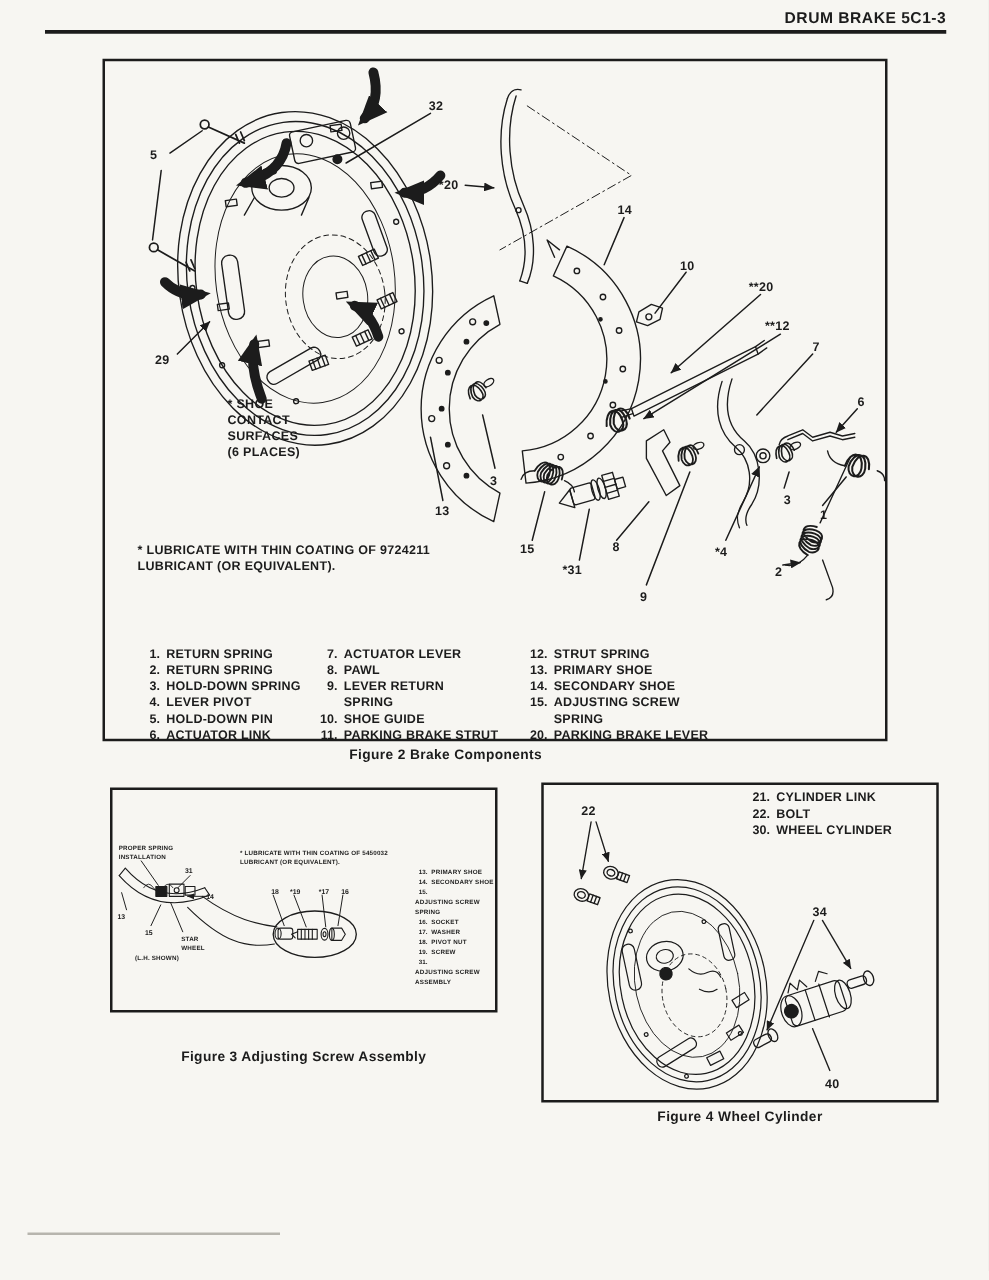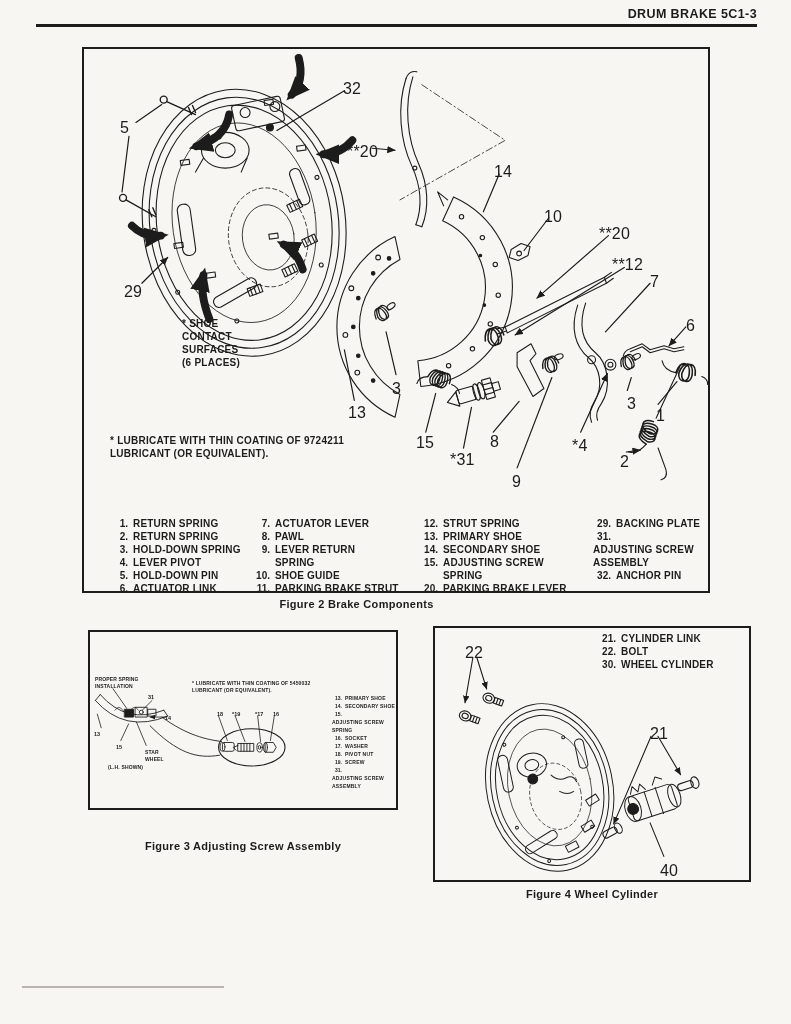--- a/index.html
+++ b/index.html
@@ -15,21 +15,21 @@
   .f2{left:82px;top:47px;width:628px;height:546px;}
   .f3{left:88px;top:630px;width:310px;height:180px;}
   .f4{left:433px;top:626px;width:318px;height:256px;}
   .fig-svg{position:absolute;left:0;top:0;width:100%;height:100%;color:var(--ink);}
   
   .caption{position:absolute;text-align:center;font-size:11px;font-weight:700;letter-spacing:.3px;}
   .cap2{left:0;width:713px;top:598px;}
   .cap3{left:88px;width:310px;top:815px;margin-top:25px;}
   .cap4{left:433px;width:318px;top:888px;}
   
-  .co{position:absolute;font-size:16px;font-weight:400;white-space:nowrap;letter-spacing:.2px;}
+  .co{position:absolute;font-size:10px;font-weight:700;white-space:nowrap;letter-spacing:.2px;}
   .note{position:absolute;font-size:10px;font-weight:700;line-height:13px;letter-spacing:.25px;}
   
   .pcol{position:absolute;font-size:10px;font-weight:700;}
   .prow{line-height:13px;}
   .pn{display:inline-block;text-align:right;margin-right:5px;vertical-align:top;}
   .pt{display:inline-block;white-space:pre-line;vertical-align:top;letter-spacing:.2px;}
   .f2 .pn{width:18px;}
   
   .f3t{position:absolute;font-size:5px;font-weight:700;line-height:6.5px;letter-spacing:.15px;white-space:pre-line;}
   .co3{position:absolute;font-size:5.5px;font-weight:700;white-space:nowrap;}
@@ -307,26 +307,20 @@
       <div class="prow"><span class="pn">10.</span><span class="pt">SHOE GUIDE</span></div>
       <div class="prow"><span class="pn">11.</span><span class="pt">PARKING BRAKE STRUT</span></div>
     </div>
     <div class="pcol" style="left:336px;top:468px;width:165px">
       <div class="prow"><span class="pn">12.</span><span class="pt">STRUT SPRING</span></div>
       <div class="prow"><span class="pn">13.</span><span class="pt">PRIMARY SHOE</span></div>
       <div class="prow"><span class="pn">14.</span><span class="pt">SECONDARY SHOE</span></div>
       <div class="prow"><span class="pn">15.</span><span class="pt">ADJUSTING SCREW
 SPRING</span></div>
       <div class="prow"><span class="pn">20.</span><span class="pt">PARKING BRAKE LEVER</span></div>
-    </div>
-    <div class="pcol" style="left:509px;top:468px;width:118px">
-      <div class="prow"><span class="pn">29.</span><span class="pt">BACKING PLATE</span></div>
-      <div class="prow"><span class="pn">31.</span><span class="pt">ADJUSTING SCREW
-ASSEMBLY</span></div>
-      <div class="prow"><span class="pn">32.</span><span class="pt">ANCHOR PIN</span></div>
     </div>
   </section>
   <div class="caption cap2">Figure 2 Brake Components</div>
 
   <section class="frame f3">
     <svg class="fig-svg" viewBox="0 0 310 180" fill="none" stroke="currentColor" stroke-width=".9" stroke-linecap="round" stroke-linejoin="round">
       <g>
         <path d="M4,70 Q34,104 78,86"></path>
         <path d="M9,64 Q36,95 74,80"></path>
         <path d="M4,70 L9,64 M78,86 L74,80"></path>
@@ -459,21 +453,21 @@
       </g>
       <g stroke-width="1.1">
         <path d="M38,30 L30,76" marker-end="url(#ah)"></path>
         <path d="M42,30 L52,62" marker-end="url(#ah)"></path>
         <path d="M219,110 L181,199" marker-end="url(#ah)"></path>
         <path d="M226,110 L249,149" marker-end="url(#ah)"></path>
         <path d="M232,232 L218,198"></path>
       </g>
     </svg>
     <span class="co" style="left:30px;top:16px">22</span>
-    <span class="co" style="left:215px;top:97px">21</span>
+    <span class="co" style="left:215px;top:97px">34</span>
     <span class="co" style="left:225px;top:234px">40</span>
     <div class="pcol" style="left:163px;top:4px;width:150px">
       <div class="prow"><span class="pn">21.</span><span class="pt">CYLINDER LINK</span></div>
       <div class="prow"><span class="pn">22.</span><span class="pt">BOLT</span></div>
       <div class="prow"><span class="pn">30.</span><span class="pt">WHEEL CYLINDER</span></div>
     </div>
   </section>
   <div class="caption cap4">Figure 4 Wheel Cylinder</div>
 
   <div class="bline"></div>

